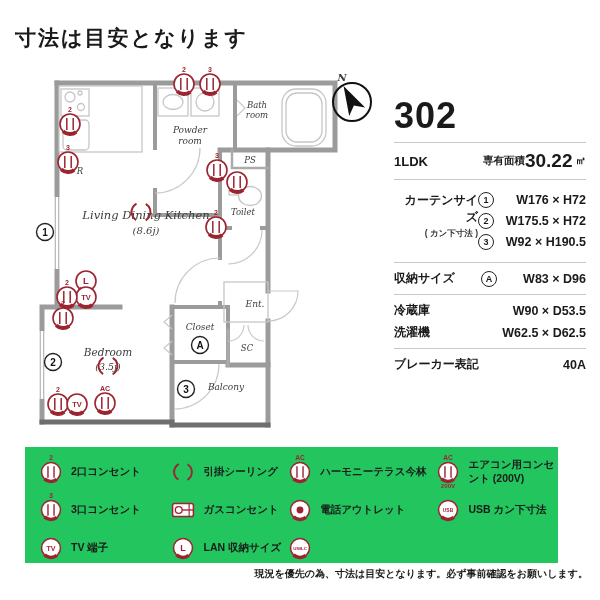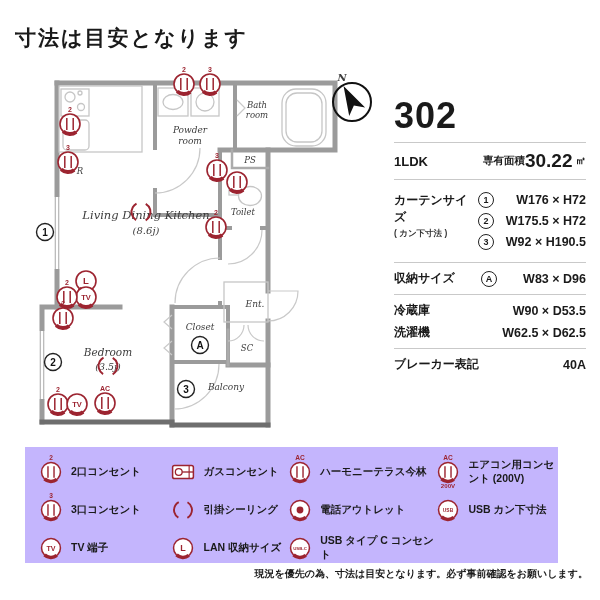--- a/index.html
+++ b/index.html
@@ -16,33 +16,33 @@
   .mk{font:bold 10px "Liberation Sans",sans-serif;text-anchor:middle;fill:#111;}
   
   .info{position:absolute;left:394px;top:98px;width:192px;}
   .room-no{font-size:36px;font-weight:700;line-height:1;letter-spacing:1px;margin-bottom:8px;}
   .info hr{border:none;border-top:1px solid #c9c9c9;margin:7px 0;}
   .r{display:flex;align-items:center;font-size:12px;font-weight:bold;}
   .layout{font-size:13px;}
   .alab{margin-left:auto;font-size:10.5px;}
   .aval{font-size:19px;text-align:center;}
   .aunit{font-size:10.5px;margin-left:3px;}
-  .curtain{display:flex;margin:12px 0;}
+  .curtain{display:flex;margin:12px 0;text-align:right;}
   .clab{font-size:12px;font-weight:bold;}
   .cnote{font-size:8.5px;font-weight:bold;color:#333;margin-top:2px;}
   .cleft{width:84px;}
   .cright{flex:1;display:flex;flex-direction:column;gap:5px;}
   .crow{display:flex;align-items:center;font-size:12.5px;font-weight:bold;}
   .cmark{display:inline-flex;width:14px;height:14px;border:1.2px solid #222;border-radius:50%;
          align-items:center;justify-content:center;font-size:9px;font-weight:bold;flex:none;}
   .val{margin-left:auto;font-size:12.5px;font-weight:bold;}
   .st-mark{margin-left:auto;}
   .rowgap{margin:5px 0;}
   
-  .legend{position:absolute;left:25px;top:447px;width:533px;height:116px;background:#c4b5fd;
+  .legend{position:absolute;left:25px;top:447px;width:533px;height:116px;background:#22c55e;
           display:flex;box-sizing:border-box;padding:10px 0 0 12px;}
   .lcol{display:flex;flex-direction:column;gap:8px;}
   .lc1{width:134px;} .lc2{width:118px;} .lc3{width:150px;} .lc4{width:125px;}
   .litem{display:flex;align-items:center;gap:6px;height:30px;}
   .litem svg{flex:none;color:#9c2430;}
   .llabel{font-size:10.5px;font-weight:bold;}
   .disclaimer{position:absolute;right:12px;top:567px;font-size:10px;font-weight:bold;}
 </style>
 </head>
 <body>
@@ -309,29 +309,29 @@
       <svg width="28" height="34" viewBox="-14 -18 28 36">
           <use href="#ic-plain"></use>
           <text class="tcen" font-size="7.5" y="2.8">TV</text>
         </svg>
       <span class="llabel">TV 端子</span>
     </div>
   </div>
   <div class="lcol lc2">
     <div class="litem">
       <svg width="28" height="34" viewBox="-14 -18 28 36">
+          <use href="#ic-ceil"></use>
+        </svg>
+      <span class="llabel">引掛シーリング</span>
+    </div>
+    <div class="litem">
+      <svg width="28" height="34" viewBox="-14 -18 28 36">
           <use href="#ic-gas"></use>
         </svg>
       <span class="llabel">ガスコンセント</span>
-    </div>
-    <div class="litem">
-      <svg width="28" height="34" viewBox="-14 -18 28 36">
-          <use href="#ic-ceil"></use>
-        </svg>
-      <span class="llabel">引掛シーリング</span>
     </div>
     <div class="litem">
       <svg width="28" height="34" viewBox="-14 -18 28 36">
           <use href="#ic-plain"></use>
           <text class="tcen" font-size="9.5" y="3.3">L</text>
         </svg>
       <span class="llabel">LAN 収納サイズ</span>
     </div>
   </div>
   <div class="lcol lc3">
@@ -346,21 +346,20 @@
       <svg width="28" height="34" viewBox="-14 -18 28 36">
           <use href="#ic-phone"></use>
         </svg>
       <span class="llabel">電話アウトレット</span>
     </div>
     <div class="litem">
       <svg width="28" height="34" viewBox="-14 -18 28 36">
           <use href="#ic-plain"></use>
           <text class="tcen" font-size="4.6" y="1.8">USB-C</text>
         </svg>
-      <span class="llabel">USB タイプ C コンセント</span>
     </div>
   </div>
   <div class="lcol lc4">
     <div class="litem">
       <svg width="28" height="34" viewBox="-14 -18 28 36">
           <use href="#ic-outlet"></use>
           <text class="tg" y="-12.5">AC</text>
           <text class="tsub" y="16.5">200V</text>
         </svg>
       <span class="llabel">エアコン用コンセント (200V)</span>

